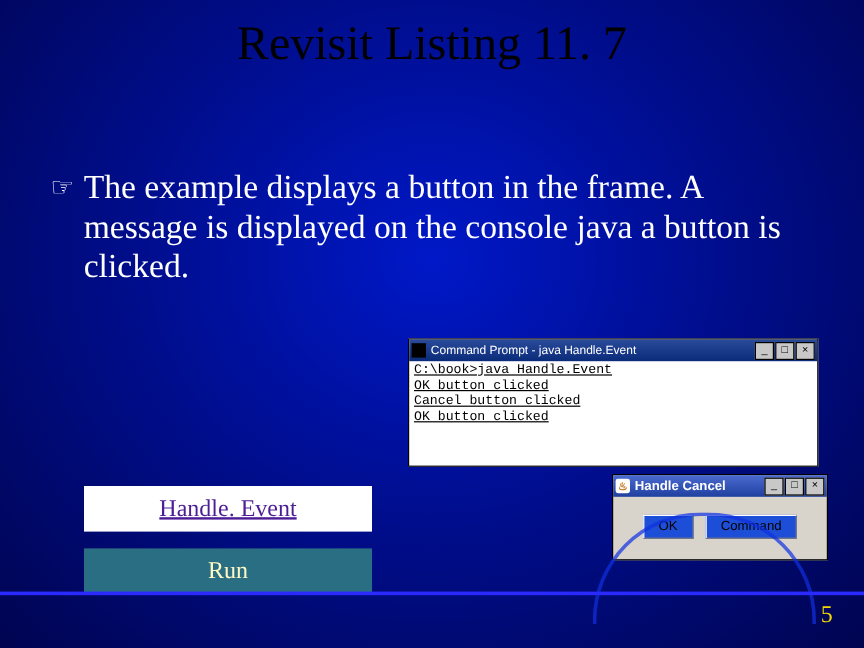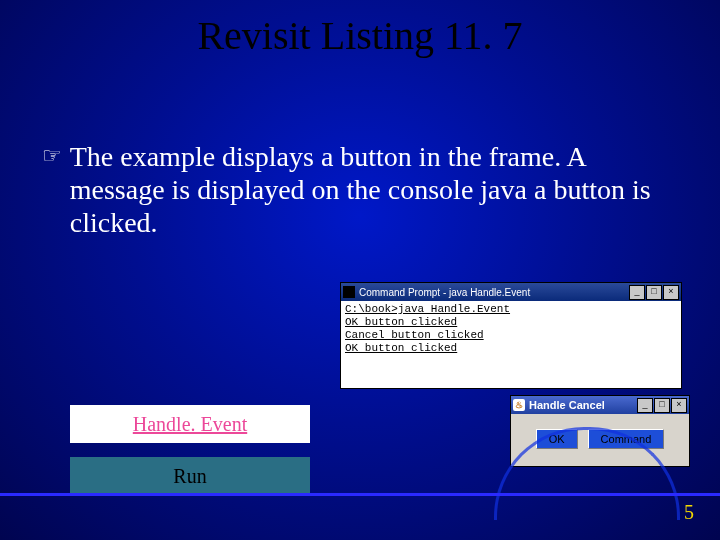--- a/index.html
+++ b/index.html
@@ -5,22 +5,22 @@
   html,body{margin:0;padding:0;width:720px;height:540px;overflow:hidden;font-family:"Times New Roman",serif;}
   .slide{position:relative;width:720px;height:540px;
     background:radial-gradient(ellipse at 50% 40%, #0018c8 0%, #000e90 45%, #000450 100%);
     color:#000;}
   .title{position:absolute;top:14px;left:0;right:0;text-align:center;color:#000;font-size:40px;line-height:1.12;font-weight:400;}
   .body{position:absolute;top:140px;left:42px;right:42px;color:#fff;font-size:28px;line-height:1.18;}
   .bullet-row{display:flex;align-items:flex-start;gap:8px;}
   .bullet-glyph{font-size:22px;line-height:32px;color:#fff;}
   .btns{position:absolute;left:70px;top:405px;display:flex;flex-direction:column;gap:14px;}
   .btn{width:240px;height:38px;display:flex;align-items:center;justify-content:center;font-family:"Times New Roman",serif;}
-  .btn-handle{background:#fff;color:#ec4899;font-size:20px;text-decoration:underline;}
-  .btn-run{background:#2a6e84;color:#000000;font-size:20px;}
+  .btn-handle{background:#fff;color:#4c1d95;font-size:20px;text-decoration:underline;}
+  .btn-run{background:#2a6e84;color:#fef9c3;font-size:20px;}
   .page-num{position:absolute;right:26px;bottom:16px;color:#f2d800;font-size:20px;font-family:"Times New Roman",serif;}
   .footer-line{position:absolute;left:0;right:0;bottom:44px;height:3px;background:#2a2aff;}
 
   
   .cmd{position:absolute;left:340px;top:282px;width:340px;height:105px;background:#fff;border:1px solid #000;font-family:"Lucida Console","Courier New",monospace;font-size:11px;color:#000;}
   .cmd-titlebar{height:18px;background:linear-gradient(#2a4a9a,#0a2a7a);display:flex;align-items:center;justify-content:space-between;padding:0 2px;}
   .cmd-title{display:flex;align-items:flex-end;gap:4px;color:#fff;font-family:Tahoma,sans-serif;font-size:10px;}
   .cmd-icon{width:12px;height:12px;background:#000;display:inline-block;}
   .win-btns{display:flex;gap:1px;}
   .win-btn{width:14px;height:13px;background:#c8c8c8;border:1px solid #000;font-size:9px;line-height:11px;text-align:center;font-family:Tahoma,sans-serif;color:#000;cursor:default;}

